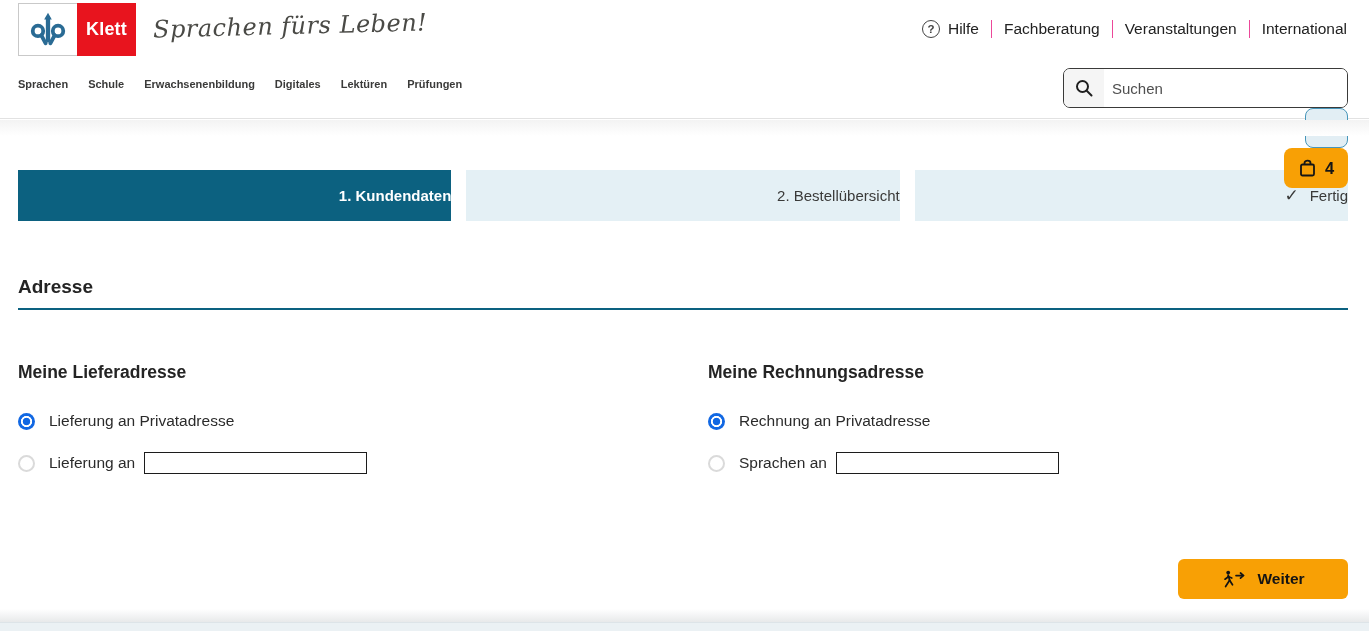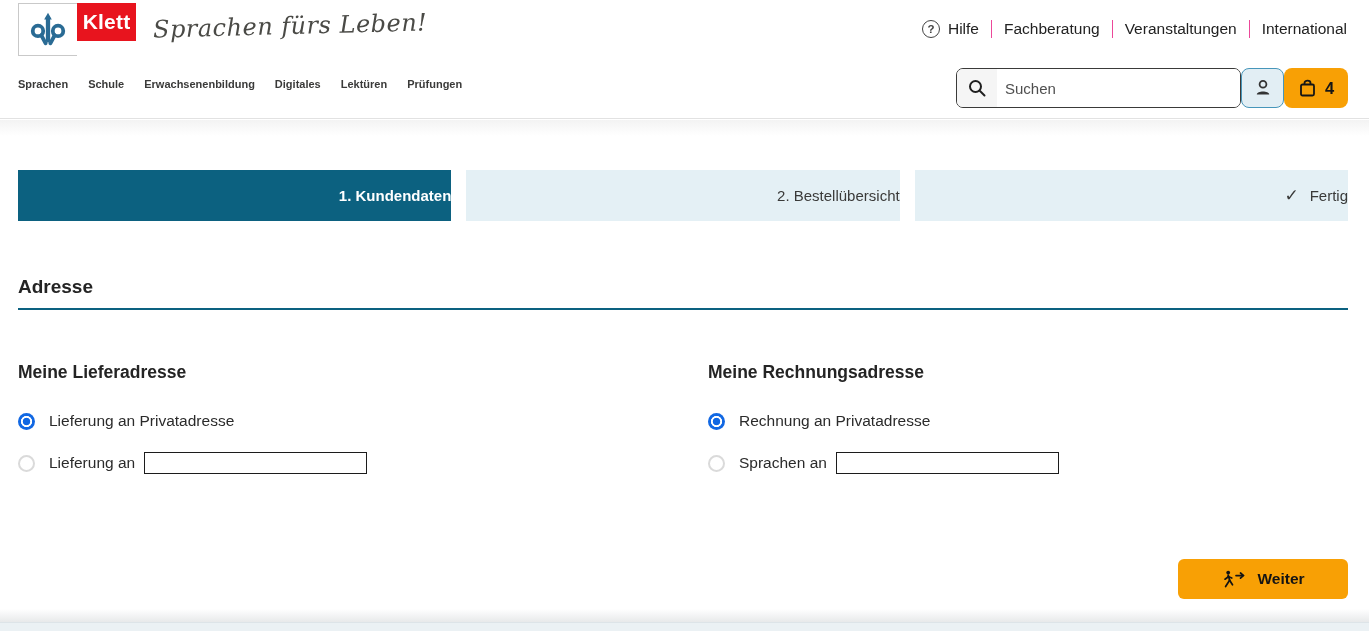--- a/index.html
+++ b/index.html
@@ -25,23 +25,23 @@
     background: linear-gradient(to bottom, #f3f3f3, #ffffff);
     pointer-events: none;
   }
   .logo { position: absolute; left: 18px; top: 3px; display: flex; }
   .logo-symbol-box {
     width: 59px; height: 53px; background: #fff;
     border: 1px solid #c9c9c9; border-right: none;
     display: flex; align-items: center; justify-content: center;
   }
   .logo-red-box {
-    width: 59px; height: 38px; background: #e8141e;
+    width: 59px; height: 53px; background: #e8141e;
     display: flex; align-items: center; justify-content: center;
-    color: #fff; font-size: 21px; font-weight: 600; letter-spacing: .2px;
+    color: #fff; font-size: 18px; font-weight: 600; letter-spacing: .2px;
   }
   .tagline {
     position: absolute; left: 153px; top: 12px;
     font-family: "DejaVu Serif", serif;
     font-style: italic; font-size: 24px; color: #4a4a46;
     transform: rotate(-1.5deg);
     letter-spacing: .5px;
   }
   .util {
     position: absolute; right: 22px; top: 20px;
@@ -54,21 +54,21 @@
     border: 1.4px solid #444; color: #444;
     display: inline-flex; align-items: center; justify-content: center;
     font-size: 11.5px; font-weight: 700; margin-right: 8px;
   }
   .nav {
     position: absolute; left: 18px; top: 78px;
     display: flex; gap: 20px; list-style: none;
     font-size: 11px; font-weight: 700; color: #3a3a39;
   }
   .nav li { cursor: pointer; }
-  .tools { position: absolute; right: 21px; top: 68px; display: flex; align-items: flex-end; }
+  .tools { position: absolute; right: 21px; top: 68px; display: flex; align-items: flex-end; flex-direction: column; }
   .searchbox {
     width: 285px; height: 40px;
     border: 1.6px solid #3a3a39; border-radius: 7px;
     background: #fff; display: flex; align-items: center; overflow: hidden;
   }
   .search-icon-zone {
     width: 40px; height: 100%; background: #f5f5f5;
     display: flex; align-items: center; justify-content: center;
     flex: 0 0 auto;
   }

